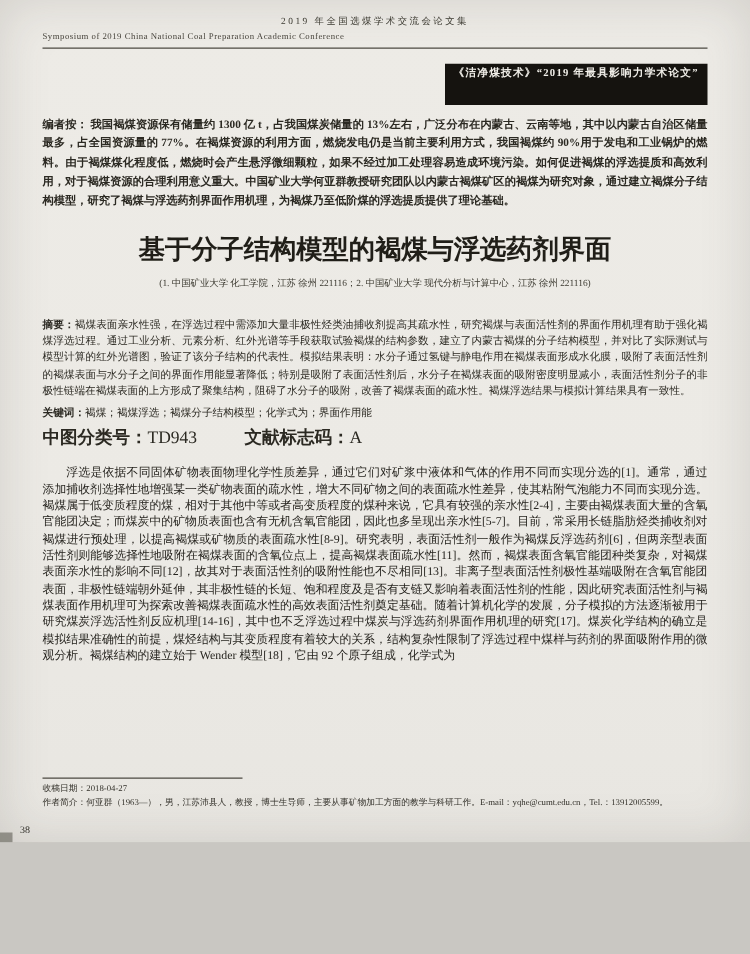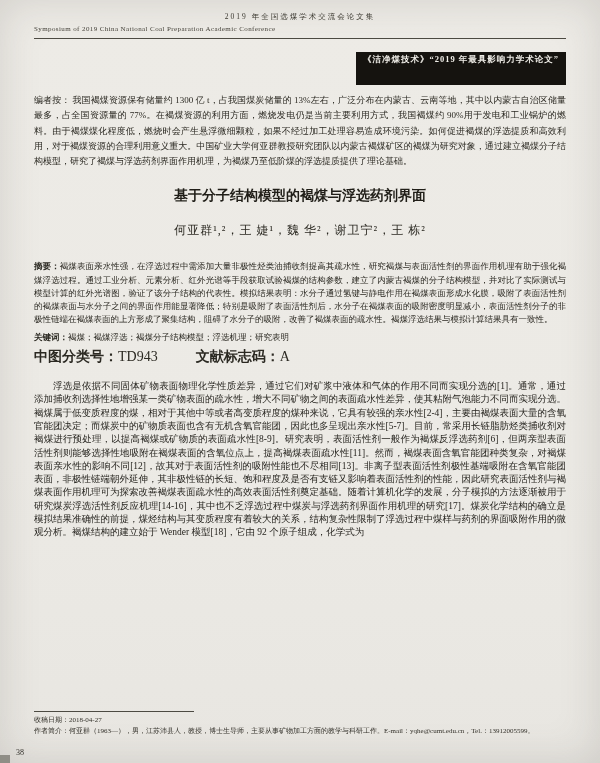--- a/index.html
+++ b/index.html
@@ -1,20 +1,20 @@
 <!DOCTYPE html>
 <html><head>
 <meta charset="utf-8">
 <style>
   * { margin: 0; padding: 0; box-sizing: border-box; }
   html, body { background: #c9c7c2; }
   .page {
     position: relative;
     width: 600px;
-    height: 763px;
+    height: 674px;
     margin: 0 auto;
     background: linear-gradient(180deg, #edebe6 0%, #eceae5 60%, #e8e6e1 100%);
     color: #26241f;
     font-family: "Liberation Serif", "DejaVu Serif", serif;
     overflow: hidden;
     padding: 12px 34px 0 34px;
     box-shadow: inset 0 0 40px rgba(90,85,75,.18);
   }
   
   .hdr-cn {
@@ -44,29 +44,29 @@
     font-weight: bold;
     letter-spacing: 1px;
     padding: 2px 7px 19px 7px;
   }
   
   .ednote {
     margin-top: 8px;
     font-size: 9px;
     line-height: 1.7;
     text-align: justify;
-    font-weight: normal;
+    font-weight: bold;
     color: #2b2922;
   }
   .ednote .lbl { margin-right: 2px; }
   
   .title {
     margin-top: 16px;
     text-align: center;
-    font-size: 14px;
+    font-size: 21px;
     font-weight: bold;
     line-height: 1.5;
     color: #201e18;
   }
   
   .authors {
     margin-top: 16px;
     text-align: center;
     font-size: 12px;
     letter-spacing: 1px;
@@ -154,28 +154,28 @@
   </div>
 
   <p class="ednote">
     <span class="lbl">编者按：</span><span>我国褐煤资源保有储量约 1300 亿 t，占我国煤炭储量的 13%左右，广泛分布在内蒙古、云南等地，其中以内蒙古自治区储量最多，占全国资源量的 77%。在褐煤资源的利用方面，燃烧发电仍是当前主要利用方式，我国褐煤约 90%用于发电和工业锅炉的燃料。由于褐煤煤化程度低，燃烧时会产生悬浮微细颗粒，如果不经过加工处理容易造成环境污染。如何促进褐煤的浮选提质和高效利用，对于褐煤资源的合理利用意义重大。中国矿业大学何亚群教授研究团队以内蒙古褐煤矿区的褐煤为研究对象，通过建立褐煤分子结构模型，研究了褐煤与浮选药剂界面作用机理，为褐煤乃至低阶煤的浮选提质提供了理论基础。</span>
   </p>
 
   <h1 class="title">
     <div>基于分子结构模型的褐煤与浮选药剂界面</div>
   </h1>
 
-  <div class="authors">何亚群¹,²，王 婕¹，魏 华²，谢卫宁²，王 栋²</div>
+  <div class="affil">(1. 中国矿业大学 化工学院，江苏 徐州 221116；2. 中国矿业大学 现代分析与计算中心，江苏 徐州 221116)</div>
 
   <p class="abstract">
     <span class="lbl">摘要：</span><span>褐煤表面亲水性强，在浮选过程中需添加大量非极性烃类油捕收剂提高其疏水性，研究褐煤与表面活性剂的界面作用机理有助于强化褐煤浮选过程。通过工业分析、元素分析、红外光谱等手段获取试验褐煤的结构参数，建立了内蒙古褐煤的分子结构模型，并对比了实际测试与模型计算的红外光谱图，验证了该分子结构的代表性。模拟结果表明：水分子通过氢键与静电作用在褐煤表面形成水化膜，吸附了表面活性剂的褐煤表面与水分子之间的界面作用能显著降低；特别是吸附了表面活性剂后，水分子在褐煤表面的吸附密度明显减小，表面活性剂分子的非极性链端在褐煤表面的上方形成了聚集结构，阻碍了水分子的吸附，改善了褐煤表面的疏水性。褐煤浮选结果与模拟计算结果具有一致性。</span>
   </p>
 
   <p class="keywords">
-    <span class="lbl">关键词：</span><span>褐煤；褐煤浮选；褐煤分子结构模型；浮选机理；研究表明</span>
+    <span class="lbl">关键词：</span><span>褐煤；褐煤浮选；褐煤分子结构模型；化学式为；界面作用能</span>
   </p>
 
   <p class="clc">
     <span class="lbl">中图分类号：</span><span>TD943</span><span class="gap"></span><span class="lbl">文献标志码：</span><span>A</span>
   </p>
 
   <div class="bodytext">
     <p>浮选是依据不同固体矿物表面物理化学性质差异，通过它们对矿浆中液体和气体的作用不同而实现分选的[1]。通常，通过添加捕收剂选择性地增强某一类矿物表面的疏水性，增大不同矿物之间的表面疏水性差异，使其粘附气泡能力不同而实现分选。褐煤属于低变质程度的煤，相对于其他中等或者高变质程度的煤种来说，它具有较强的亲水性[2-4]，主要由褐煤表面大量的含氧官能团决定；而煤炭中的矿物质表面也含有无机含氧官能团，因此也多呈现出亲水性[5-7]。目前，常采用长链脂肪烃类捕收剂对褐煤进行预处理，以提高褐煤或矿物质的表面疏水性[8-9]。研究表明，表面活性剂一般作为褐煤反浮选药剂[6]，但两亲型表面活性剂则能够选择性地吸附在褐煤表面的含氧位点上，提高褐煤表面疏水性[11]。然而，褐煤表面含氧官能团种类复杂，对褐煤表面亲水性的影响不同[12]，故其对于表面活性剂的吸附性能也不尽相同[13]。非离子型表面活性剂极性基端吸附在含氧官能团表面，非极性链端朝外延伸，其非极性链的长短、饱和程度及是否有支链又影响着表面活性剂的性能，因此研究表面活性剂与褐煤表面作用机理可为探索改善褐煤表面疏水性的高效表面活性剂奠定基础。随着计算机化学的发展，分子模拟的方法逐渐被用于研究煤炭浮选活性剂反应机理[14-16]，其中也不乏浮选过程中煤炭与浮选药剂界面作用机理的研究[17]。煤炭化学结构的确立是模拟结果准确性的前提，煤烃结构与其变质程度有着较大的关系，结构复杂性限制了浮选过程中煤样与药剂的界面吸附作用的微观分析。褐煤结构的建立始于 Wender 模型[18]，它由 92 个原子组成，化学式为</p>
   </div>
 

